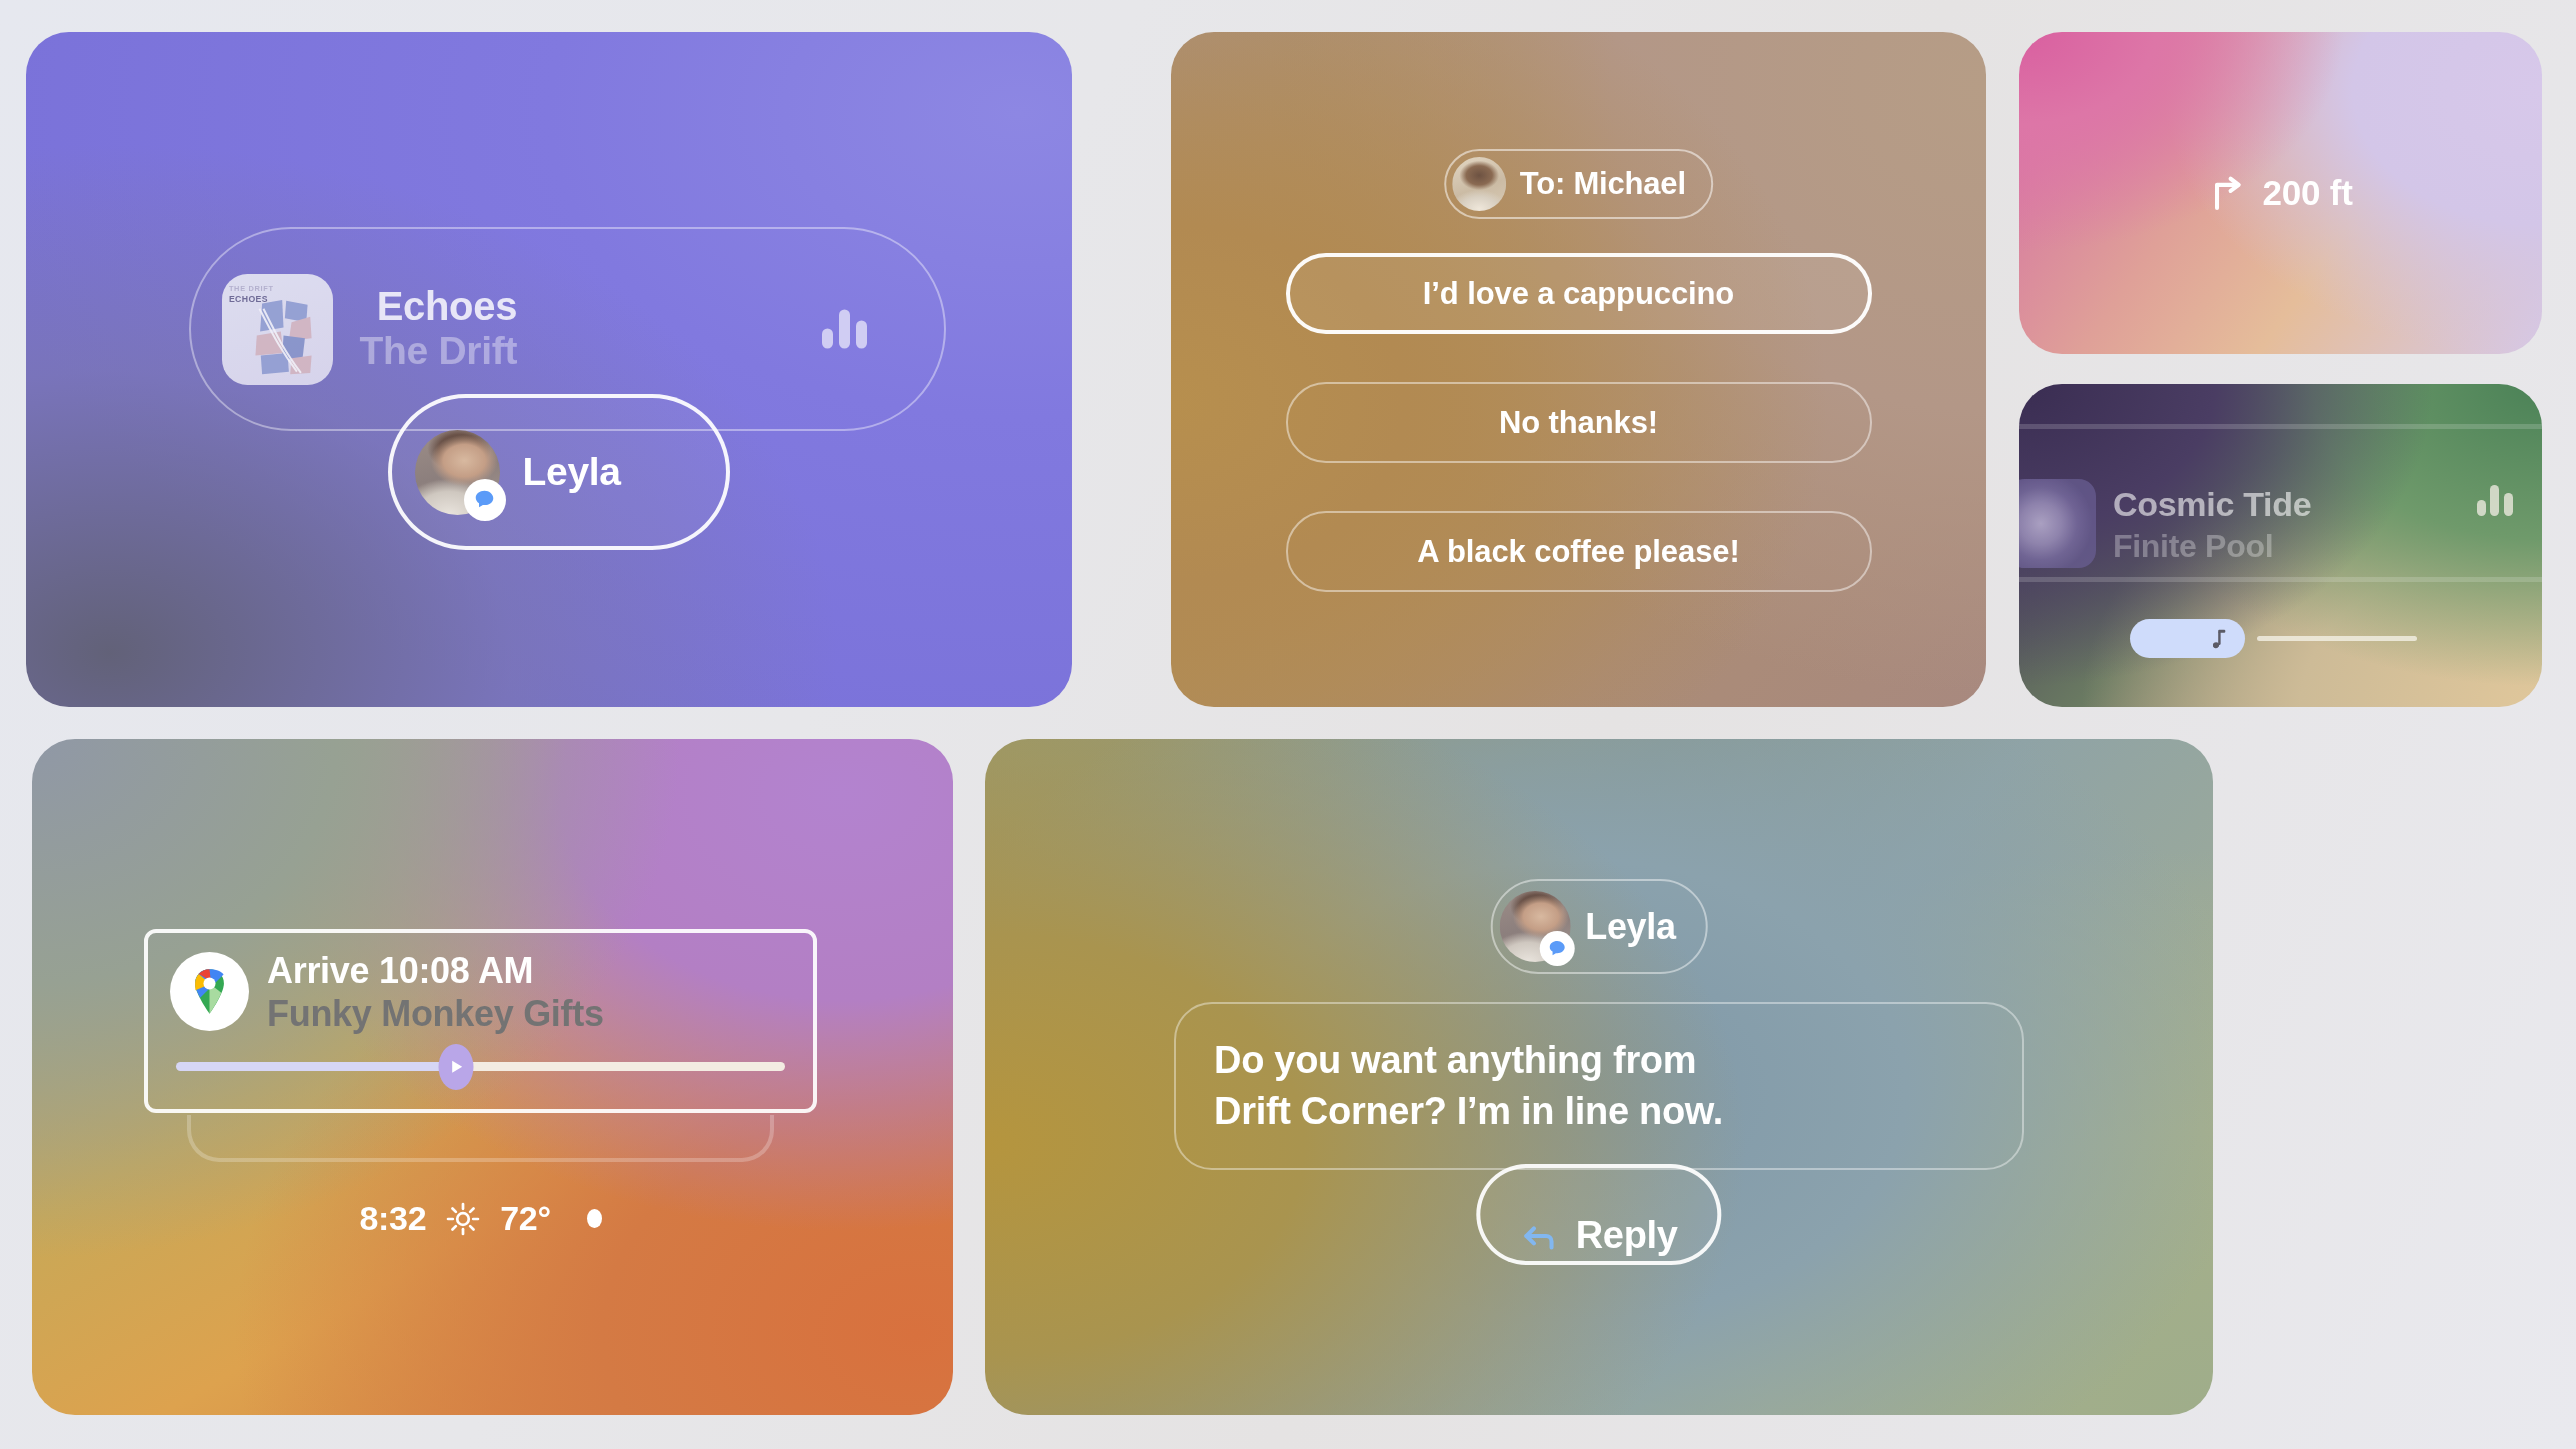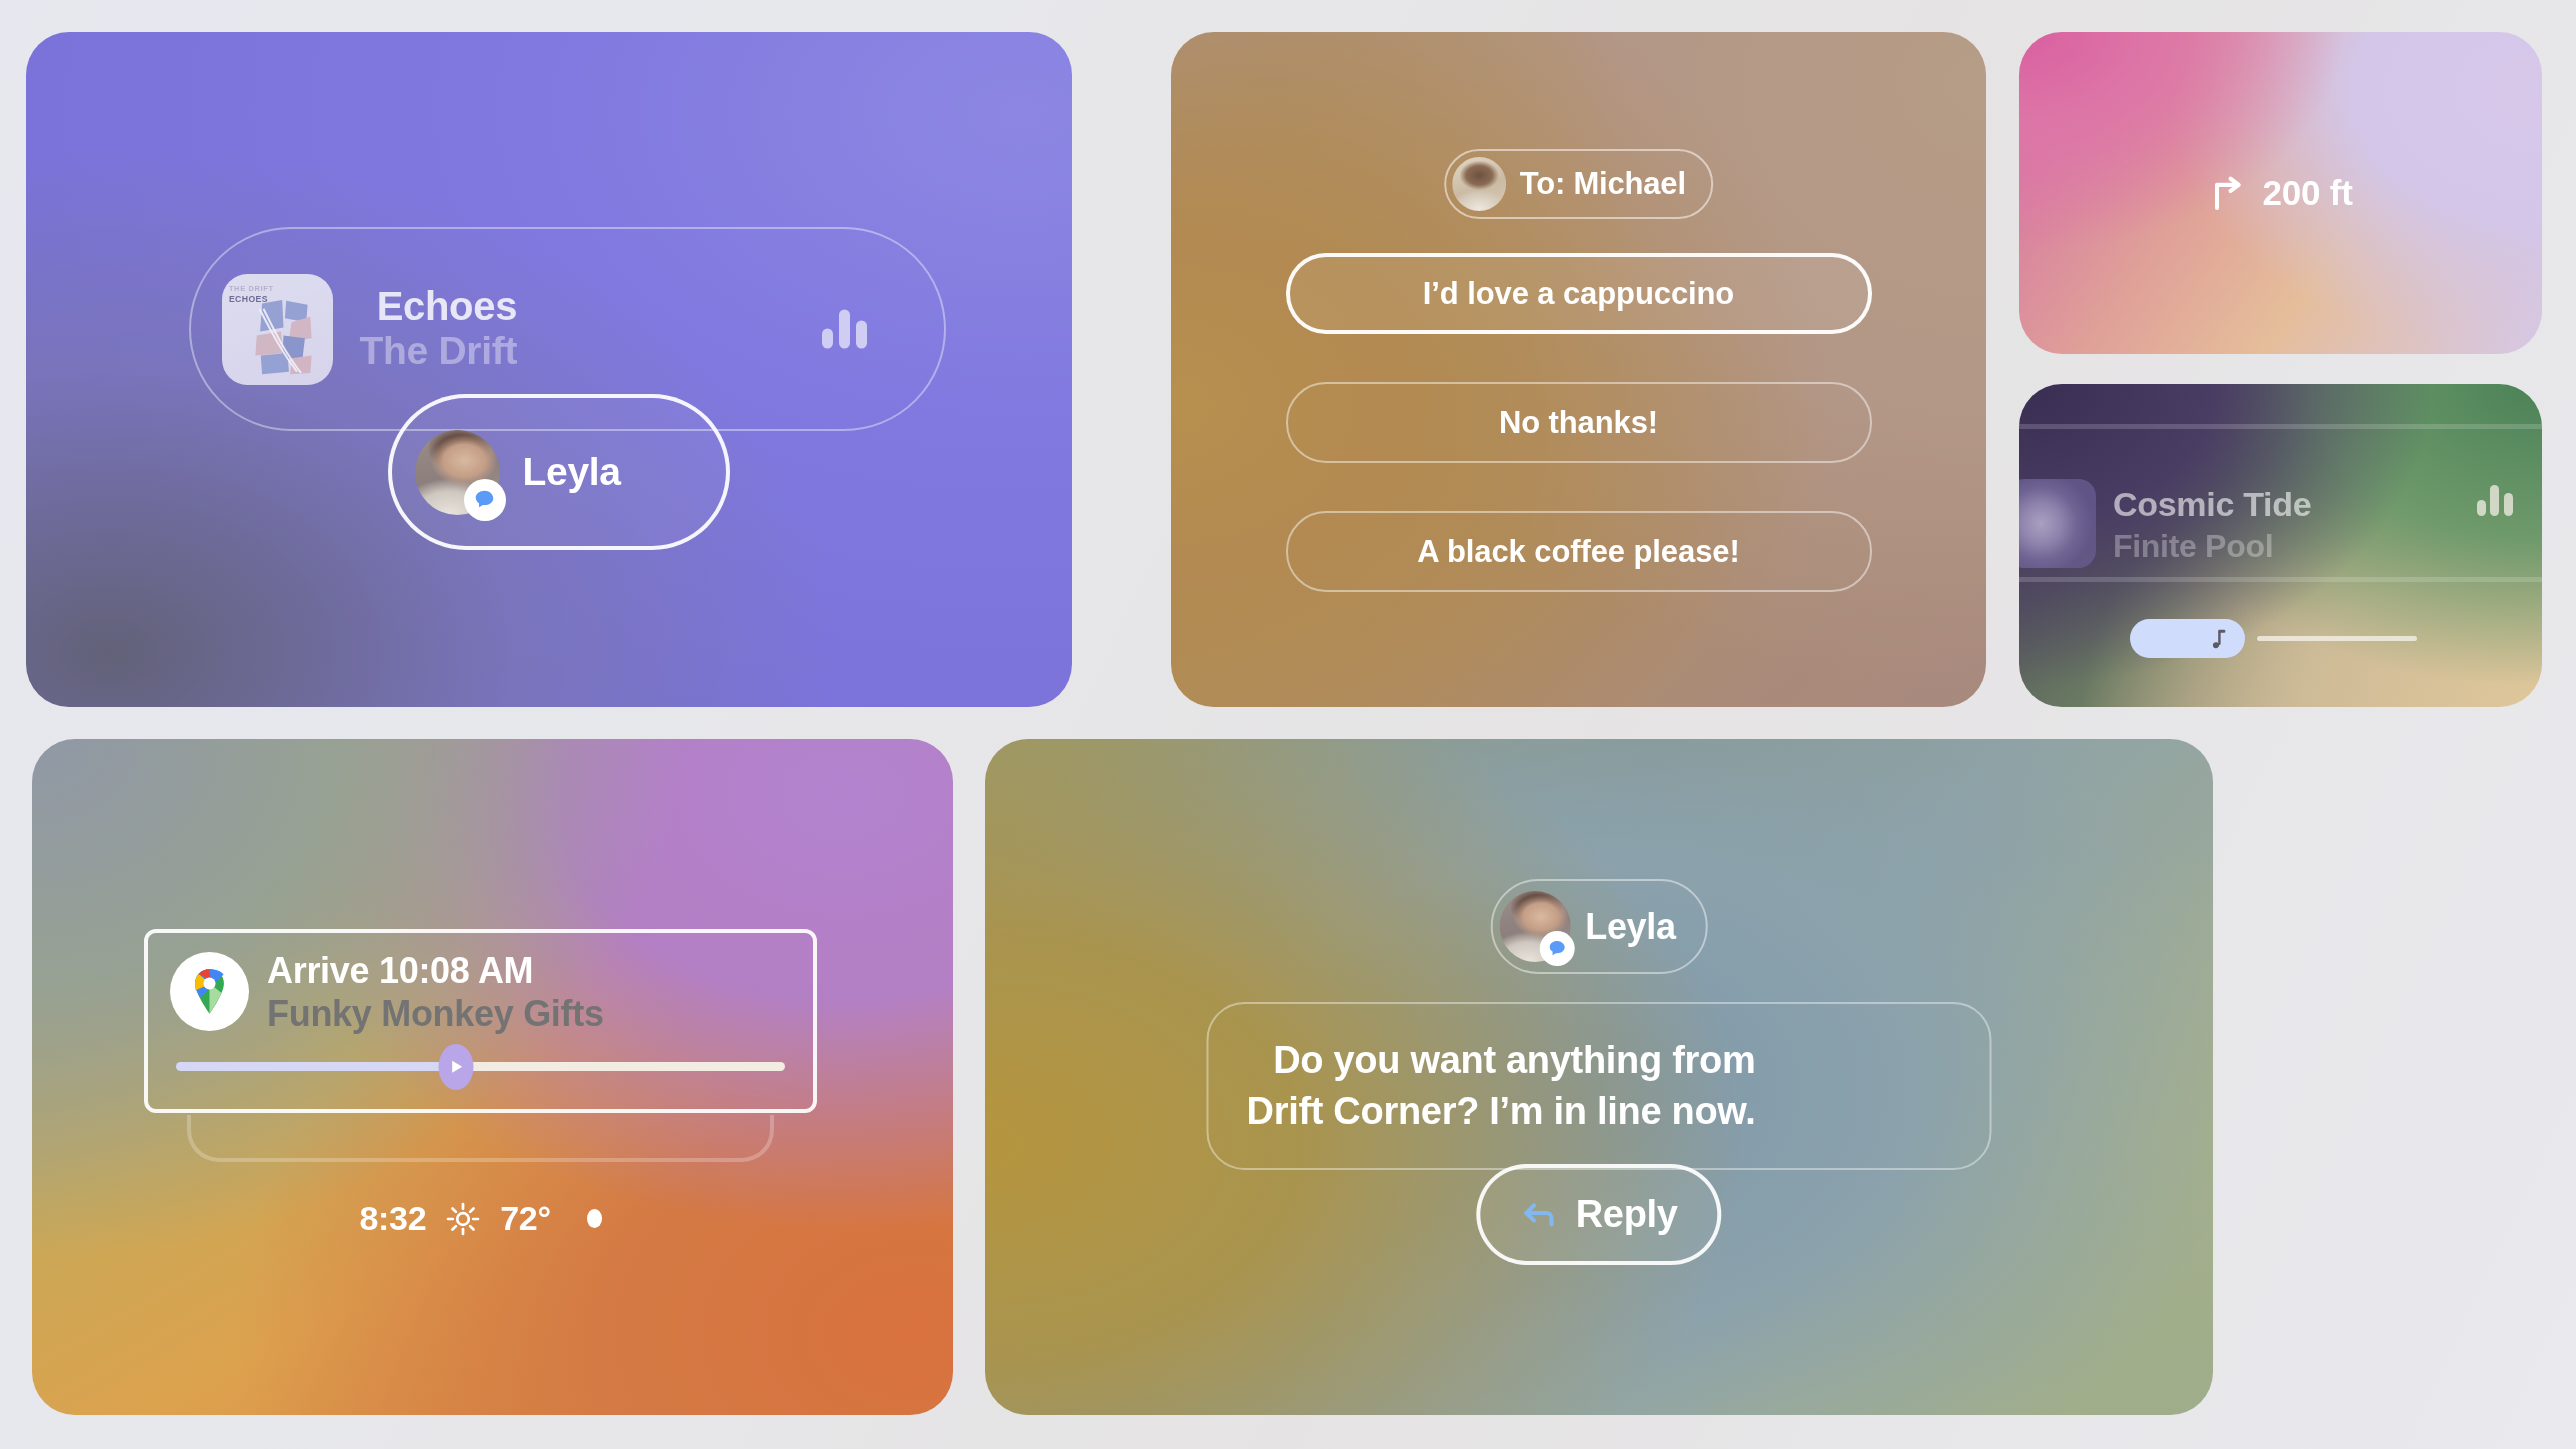--- a/index.html
+++ b/index.html
@@ -227,35 +227,34 @@
     border-radius: 48px;
     display: flex; align-items: center; gap: 14.8px;
   }
   .msg-sender .avatar { width: 71px; height: 71px; }
   .msg-sender .avatar .badge { width: 35px; height: 35px; right: -4px; bottom: -4px; }
   .msg-sender .avatar .badge svg { width: 23px; height: 23px; }
   .msg-name { font-size: 36px; font-weight: 700; color: #ffffff; letter-spacing: -0.3px; }
 
   .msg-bubble {
     position: absolute; left: 50%; transform: translateX(-50%); top: 263px;
-    width: 785px; min-height: 168px;
+    width: 850px; min-height: 168px;
     border: 2.7px solid rgba(255,255,255,0.40);
     border-radius: 38px;
     display: flex; align-items: center; justify-content: flex-start;
     padding: 23px 38px;
-    text-align: right;
   }
   .msg-text { font-size: 38px; font-weight: 700; color: #ffffff; line-height: 1.33; letter-spacing: -0.3px; }
 
   .reply-btn {
     position: absolute; left: 50%; transform: translateX(-50%); top: 425px;
-    height: 101px; padding: 16px 40px;
+    height: 101px; padding: 4px 40px;
     border: 4.7px solid rgba(255,255,255,0.92);
     border-radius: 51px;
-    display: flex; align-items: center; gap: 17.4px;
+    display: flex; align-items: flex-end; gap: 17.4px;
     background: rgba(255,255,255,0.05);
   }
   .reply-btn svg { width: 38px; height: 38px; display: block; }
   .reply-label { font-size: 38px; font-weight: 700; color: #ffffff; letter-spacing: -0.3px; }
 </style>
 </head>
 <body>
 
 <div class="panel" id="p1">
 

